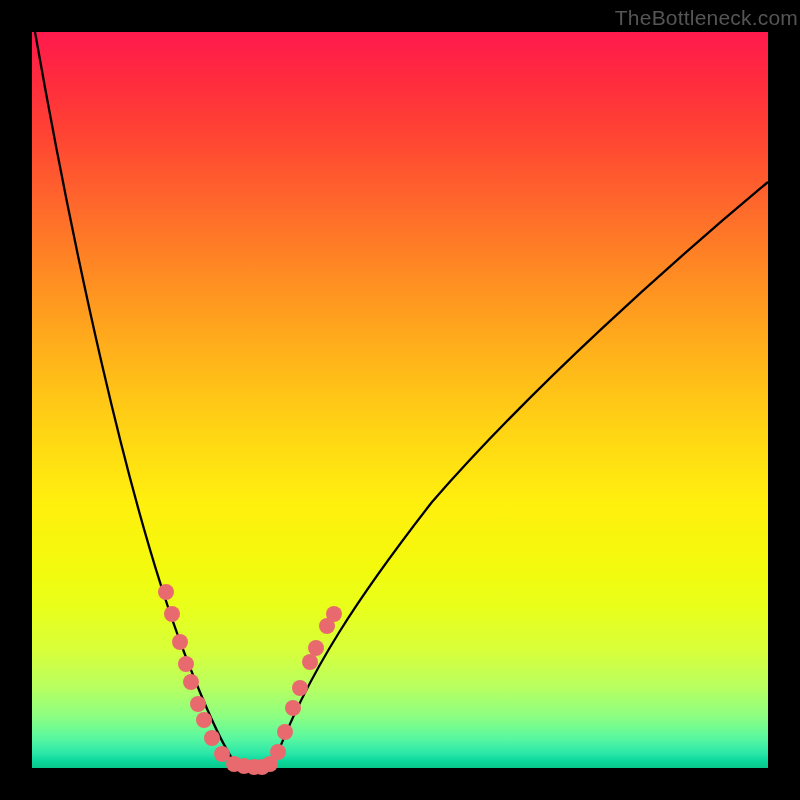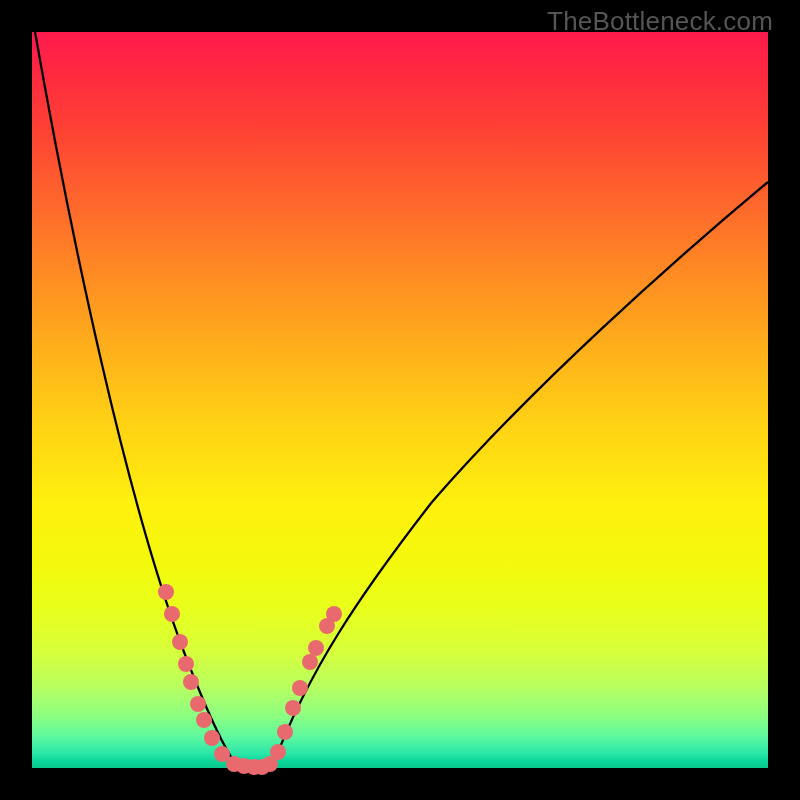--- a/index.html
+++ b/index.html
@@ -40,23 +40,23 @@
       #8cff82 93%,
       #58f7a0 96%,
       #2be7a8 98%,
       #0cd89c 99%,
       #08c88a 100%
     );
   }
   .watermark {
     position: absolute;
     top: 6px;
-    right: 27px;
+    right: 2px;
     color: #555555;
-    font-size: 26px;
+    font-size: 21px;
     font-weight: 400;
     letter-spacing: 0.2px;
     user-select: none;
   }
   svg.curves {
     position: absolute;
     left: 32px;
     top: 32px;
     width: 736px;
     height: 736px;

